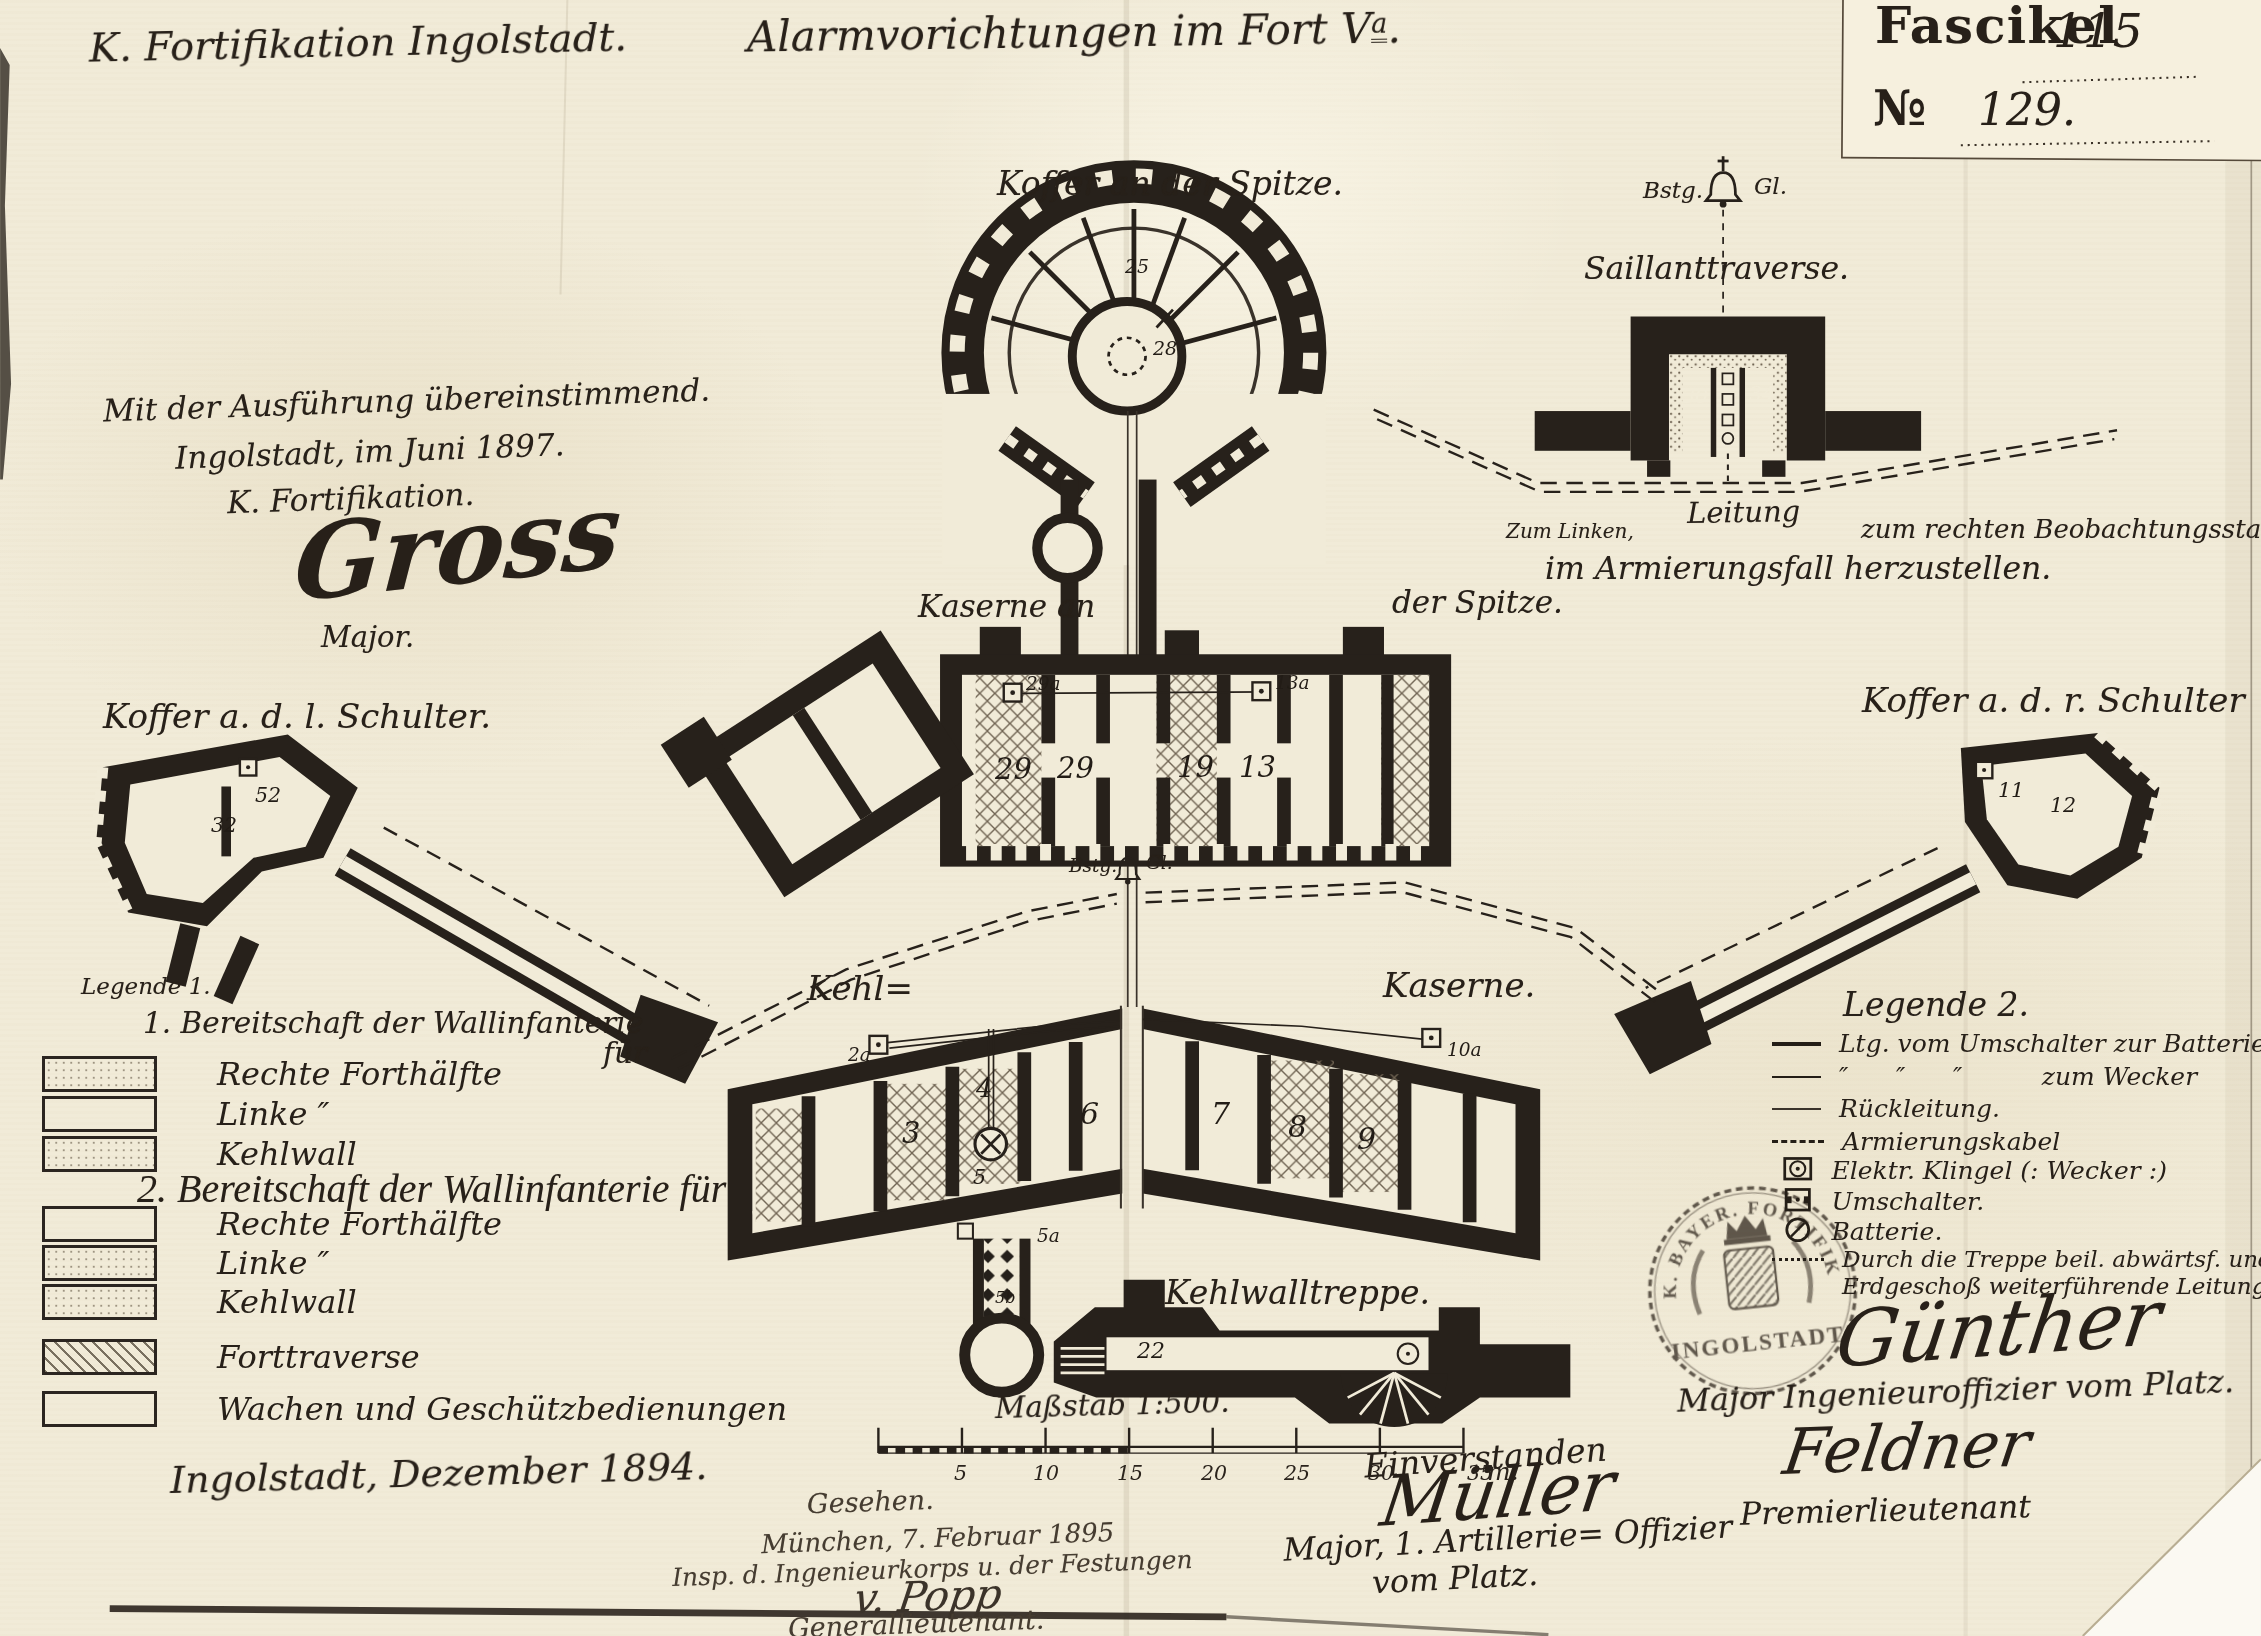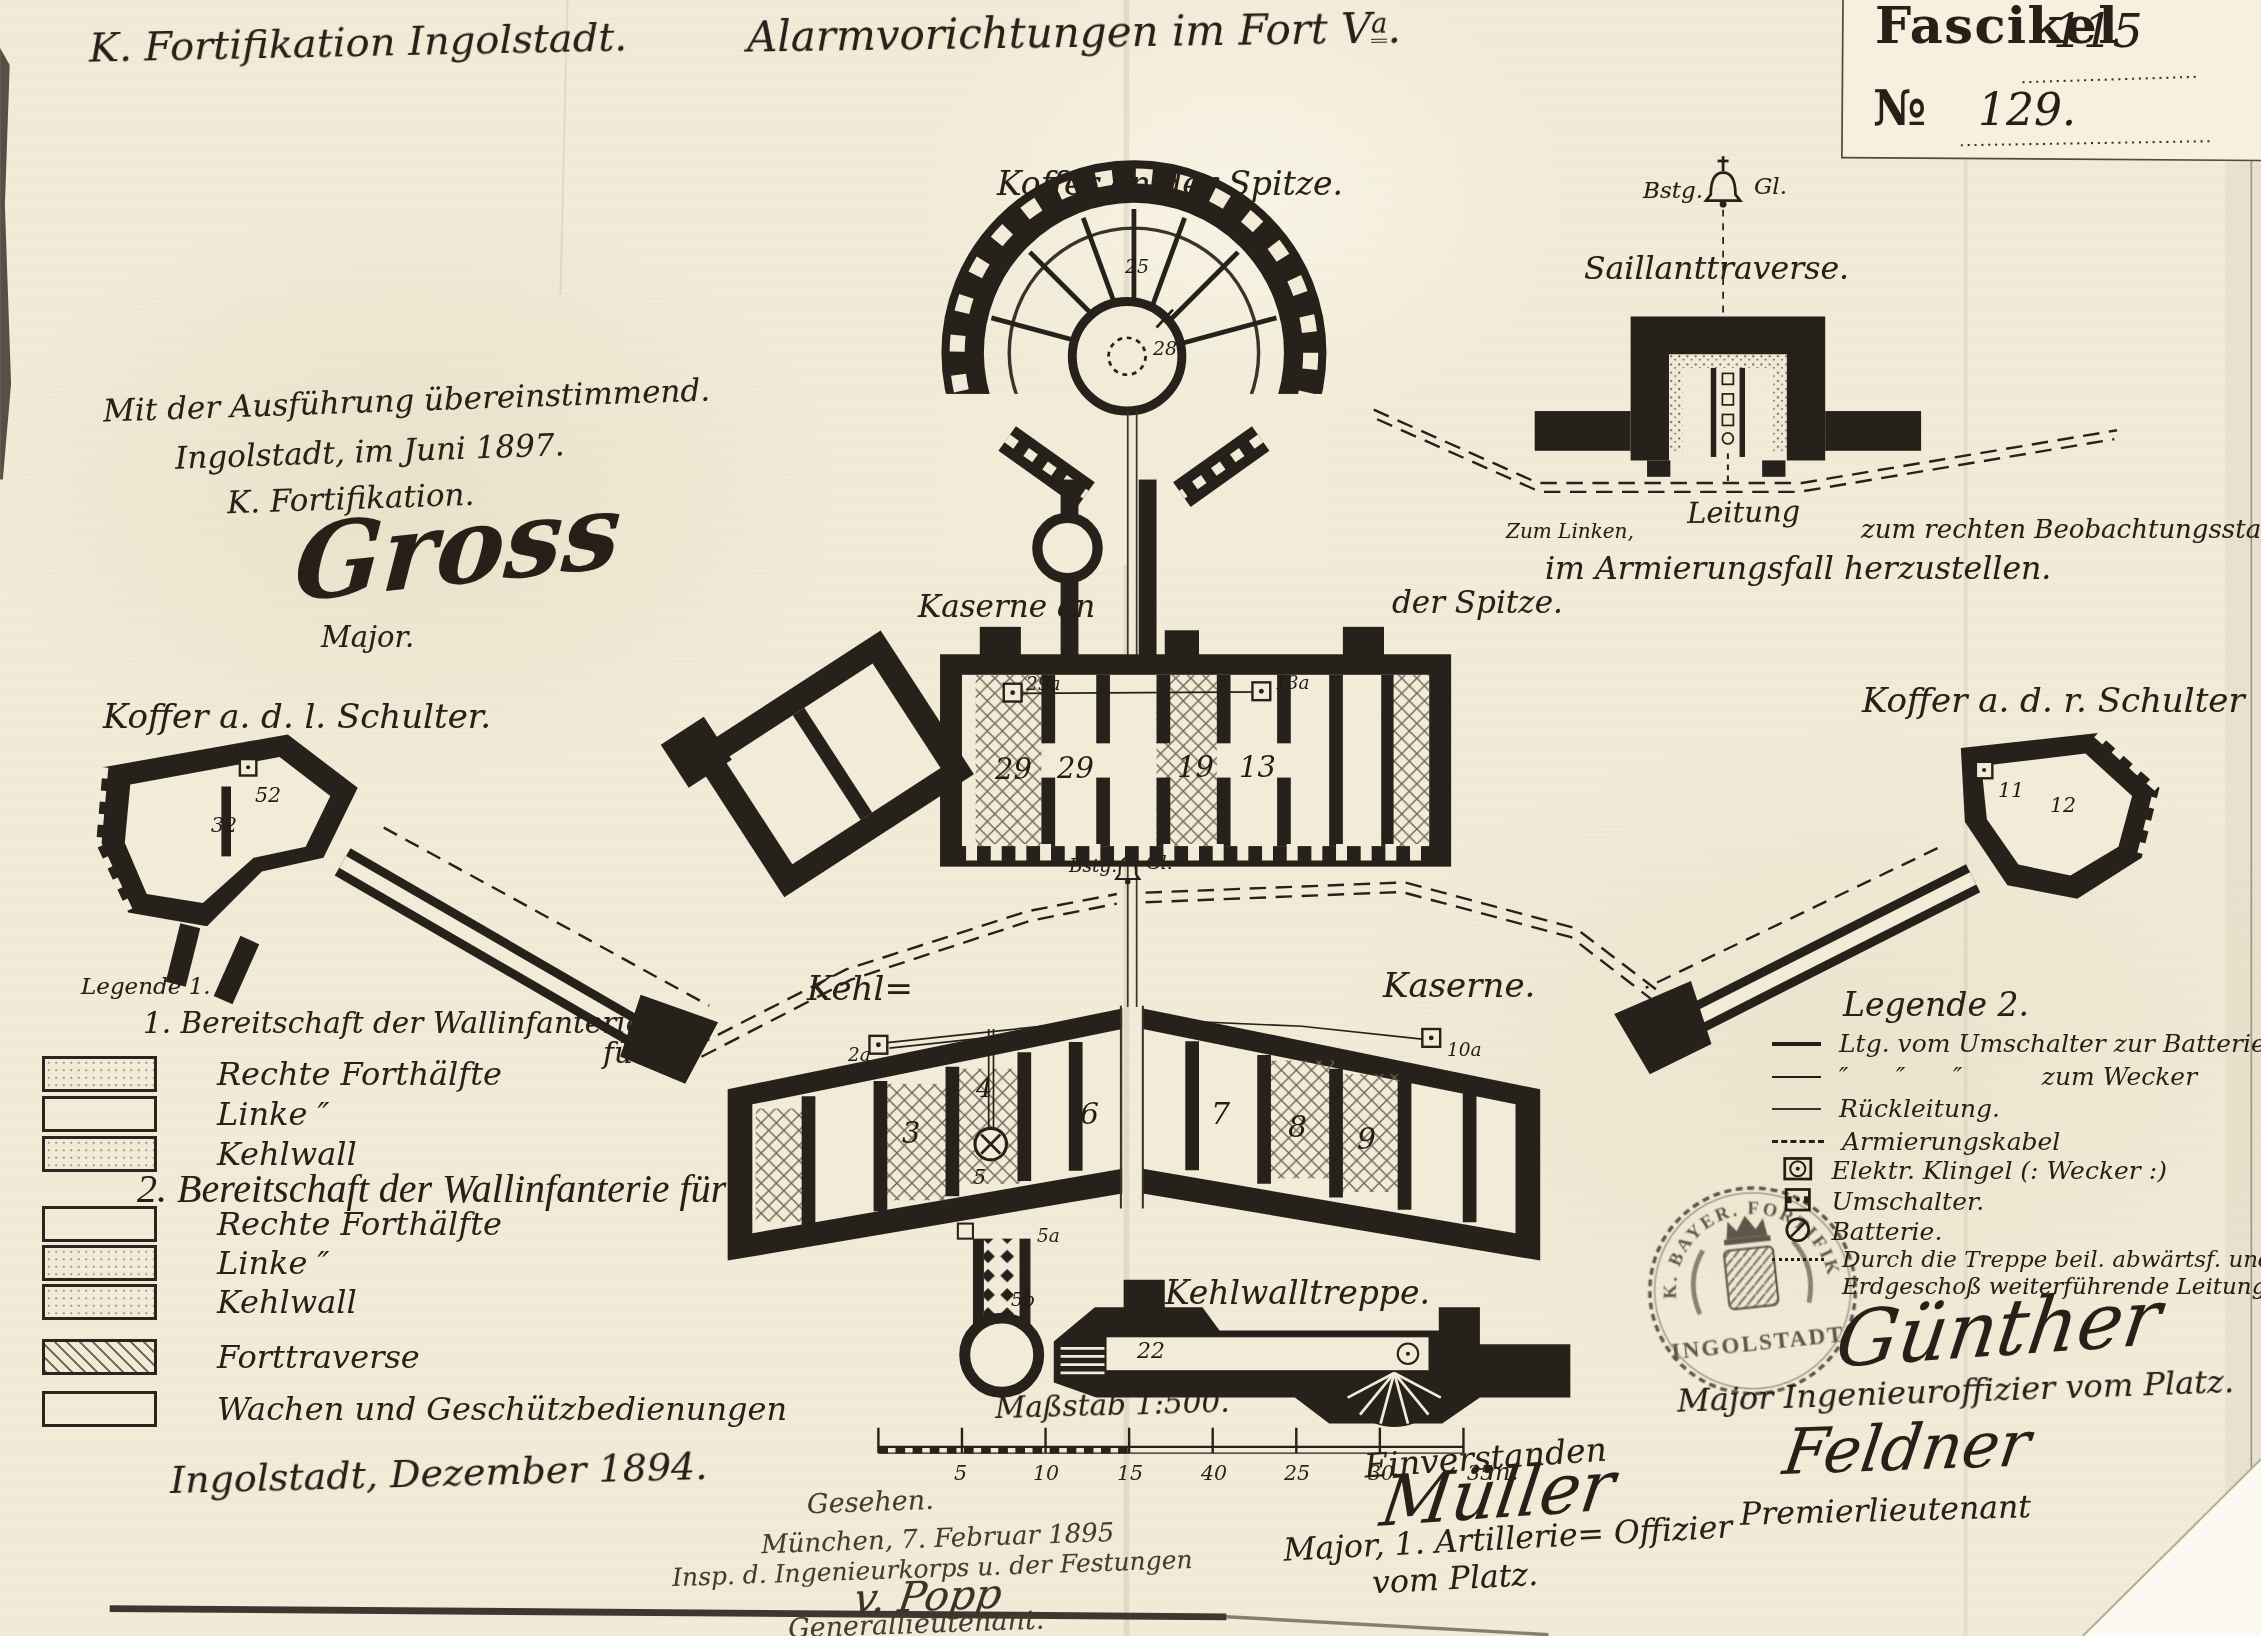--- a/index.html
+++ b/index.html
@@ -364,21 +364,21 @@
 <div class="rn" style="left:902px;top:1116px;font-size:29px;">3</div>
 <div class="rn" style="left:976px;top:1073px;font-size:26px;">4</div>
 <div class="rn" style="left:973px;top:1165px;font-size:20.6px;">5</div>
 <div class="rn" style="left:1080px;top:1096px;font-size:30px;">6</div>
 <div class="rn" style="left:1211px;top:1096px;font-size:30px;">7</div>
 <div class="rn" style="left:1288px;top:1109px;font-size:30px;">8</div>
 <div class="rn" style="left:1357px;top:1121px;font-size:30px;">9</div>
 <div class="rn" style="left:848px;top:1044px;font-size:18.5px;">2a</div>
 <div class="rn" style="left:1447px;top:1039px;font-size:18.5px;">10a</div>
 <div class="rn" style="left:1037px;top:1225px;font-size:18.5px;">5a</div>
-<div class="rn" style="left:995px;top:1288px;font-size:19px;margin-left:16px;">5b</div>
+<div class="rn" style="left:995px;top:1288px;font-size:16px;">5b</div>
 <div class="rn" style="left:1137px;top:1338px;font-size:22px;">22</div>
 
 <div class="hw" style="left:81px;top:973px;font-size:23px;">Legende 1.</div>
 <div class="hw" style="left:143px;top:1006px;font-size:29.5px;">1. Bereitschaft der Wallinfanterie</div>
 <div class="hw" style="left:603px;top:1036px;font-size:29.5px;">für</div>
 
 <div class="l1-row" style="top:1055px;">
   <span class="swatch stip"></span>
   <span class="l1-label">Rechte Forthälfte</span>
 </div>
@@ -474,20 +474,20 @@
 
 <div class="hw" style="left:807px;top:1486px;font-size:27px;color:#453c31;transform:rotate(-2deg);">Gesehen.</div>
 <div class="hw" style="left:761px;top:1523px;font-size:26px;color:#453c31;transform:rotate(-2deg);">München, 7. Februar 1895</div>
 <div class="hw" style="left:672px;top:1554px;font-size:25px;color:#453c31;transform:rotate(-2deg);">Insp. d. Ingenieurkorps u. der Festungen</div>
 <div class="hw sig" style="left:851px;top:1575px;font-size:41px;color:#3b332a;transform:rotate(-2deg) skewX(-10deg);">v. Popp</div>
 <div class="hw" style="left:788px;top:1608px;font-size:27px;color:#453c31;transform:rotate(-2deg);">Generallieutenant.</div>
 
 <div class="tick" style="left:954px;top:1461px;">5</div>
 <div class="tick" style="left:1033px;top:1461px;">10</div>
 <div class="tick" style="left:1117px;top:1461px;">15</div>
-<div class="tick" style="left:1201px;top:1461px;">40</div>
+<div class="tick" style="left:1201px;top:1461px;">20</div>
 <div class="tick" style="left:1284px;top:1461px;">25</div>
 <div class="tick" style="left:1368px;top:1461px;">30</div>
 <div class="tick" style="left:1467px;top:1461px;">35</div>
 <div class="tick" style="left:1487px;top:1457px;font-size:25px;">m.</div>
 
 </div>
 
 
 </body></html>

